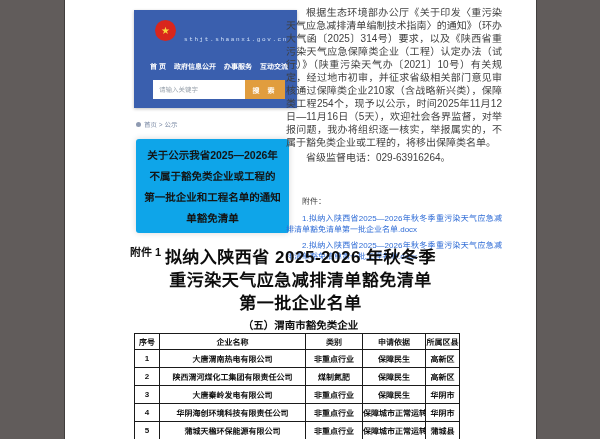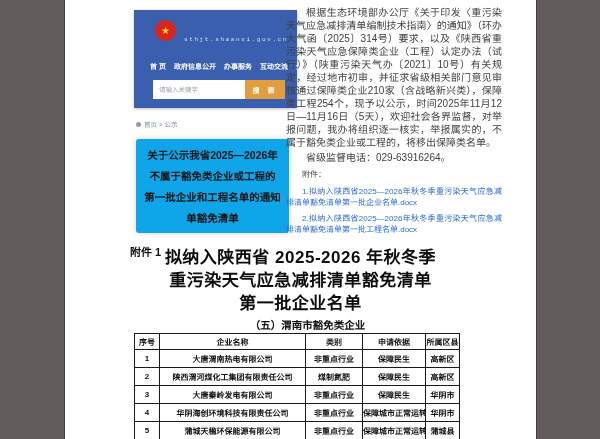--- a/index.html
+++ b/index.html
@@ -35,29 +35,29 @@
 
   
   .notice-card { position:absolute; left:71px; top:139px; width:153px; height:94px; background:#0ea5e9;
                  border-radius:3px; box-shadow:0 0 6px rgba(0,0,0,.16); padding-top:6px; text-align:center; }
   .notice-card div { font-size:10.5px; font-weight:bold; color:#141414; line-height:21px; white-space:nowrap; }
 
   
   .notice-body { position:absolute; left:221px; top:0; width:216px; color:#3f3f3f; }
   .notice-body .para { font-size:10px; line-height:13px; text-align:justify; text-indent:2em; padding-top:6px; }
   .notice-body .phone { font-size:10px; line-height:13px; text-indent:2em; margin-top:2px; }
-  .notice-body .attach-label { font-size:8px; line-height:12px; text-indent:2em; margin-top:5px; }
+  .notice-body .attach-label { font-size:8px; line-height:12px; text-indent:2em; margin-top:32px; }
   .attach-link { display:block; font-size:8px; line-height:11px; color:#2f6cd6; text-decoration:none;
                  text-align:justify; text-indent:2em; margin-top:5px; cursor:pointer; }
 
   
   .annex-label { position:absolute; left:36px; top:243px; font-size:11px; font-weight:600; color:#111;padding-left:29px; }
   .doc-title { position:absolute; left:0; top:246px; width:100%; text-align:center; }
   .doc-title div { font-size:17px; font-weight:bold; color:#0d0d0d; line-height:23px; letter-spacing:.5px; }
-  .doc-section { position:absolute; left:7px; top:317px; width:100%; text-align:center;
+  .doc-section { position:absolute; left:0; top:317px; width:100%; text-align:center;
                  font-size:10.5px; font-weight:bold; color:#0d0d0d; }
   .doc-table { position:absolute; left:69px; top:333px; width:325px; border-collapse:collapse;
                table-layout:fixed; }
   .doc-table th, .doc-table td { border:1px solid #1a1a1a; font-size:8px; color:#111;
                text-align:center; vertical-align:middle; overflow:hidden; white-space:nowrap; }
   .doc-table th { height:16px; font-weight:700; }
   .doc-table td { height:18px; font-weight:600; }
   .c0{width:25px;} .c1{width:146px;} .c2{width:57px;} .c3{width:63px;margin-top:12px;} .c4{width:34px;}
 </style>
 </head>

